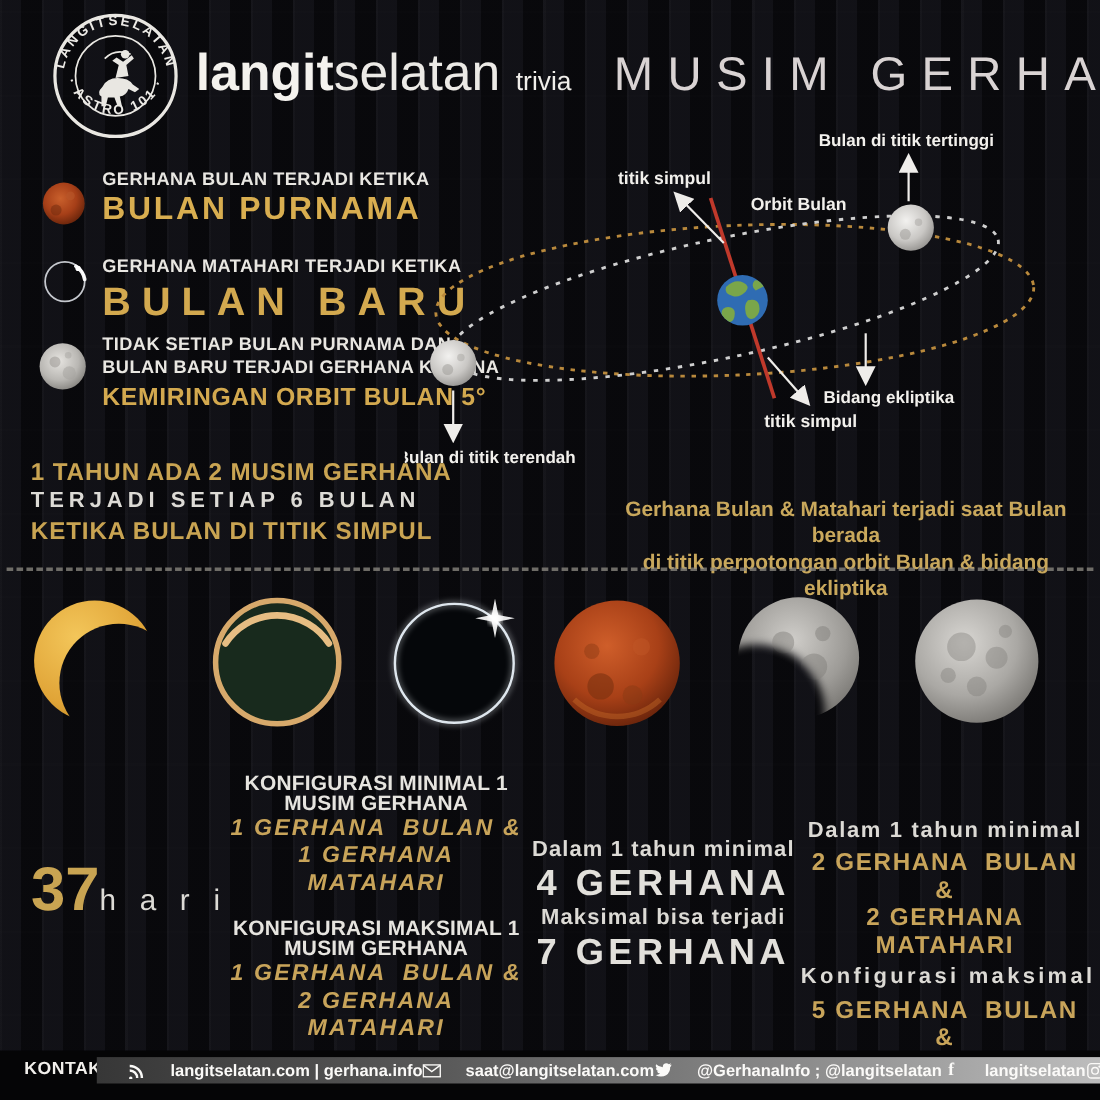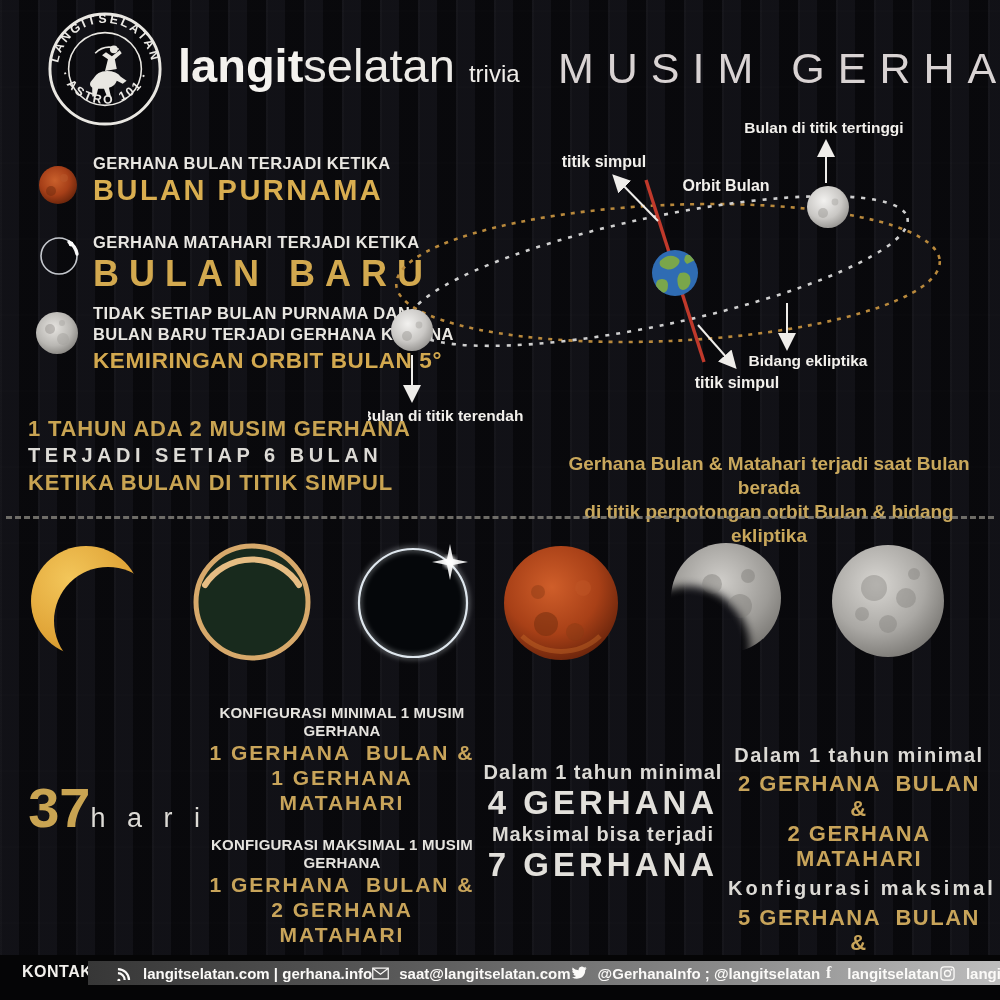--- a/index.html
+++ b/index.html
@@ -28,37 +28,37 @@
   .season .g{font-size:22px;font-weight:bold;color:#c9a452;letter-spacing:.8px;line-height:27px;white-space:nowrap;}
   .season .w{font-size:20px;font-weight:bold;color:#dddbd6;letter-spacing:4.5px;line-height:27px;white-space:nowrap;}
   
   .diag-caption{left:545px;top:452px;width:448px;text-align:center;color:#c9a85c;font-size:19px;font-weight:bold;line-height:24px;}
   .divider{left:6px;right:6px;top:516px;border-top:3px dashed #8f8c84;opacity:.75;}
   
   .c{text-align:center;}
   .stat-label-w{font-size:19px;font-weight:bold;color:#e4e2dd;letter-spacing:1px;white-space:nowrap;}
   .big37{font-size:56px;font-weight:bold;color:#c9a452;line-height:56px;}
   .hari{font-size:27px;color:#dddbd6;letter-spacing:7px;font-weight:normal;}
-  .cfg-h{font-size:15px;font-weight:bold;color:#e6e4df;letter-spacing:.2px;white-space:pre-wrap;line-height:18px;}
-  .cfg-g{font-size:21px;font-weight:bold;color:#c8a45a;letter-spacing:2px;white-space:pre-wrap;line-height:25px;}
+  .cfg-h{font-size:19px;font-weight:bold;color:#e6e4df;letter-spacing:.2px;white-space:pre-wrap;line-height:18px;}
+  .cfg-g{font-size:21px;font-weight:bold;color:#c8a45a;letter-spacing:2px;white-space:pre-wrap;line-height:25px;font-style:italic;}
   .cfg-w{font-size:18px;font-weight:bold;color:#e6e4df;line-height:22px;white-space:pre-wrap;}
   .yr-w{font-size:20px;font-weight:bold;color:#dcdad5;letter-spacing:1px;line-height:24px;white-space:nowrap;}
   .yr-big{font-size:33px;font-weight:bold;color:#e2e0db;letter-spacing:4px;line-height:38px;white-space:nowrap;}
   .yr4-w{font-size:20px;font-weight:bold;color:#dcdad5;letter-spacing:1.5px;line-height:26px;white-space:nowrap;}
   .yr4-g{font-size:22px;font-weight:bold;color:#c8a45a;letter-spacing:1.5px;line-height:25px;white-space:pre-wrap;}
   
   .footer-strip{left:0;right:0;top:955px;height:45px;background:#050506;}
   .kontak{left:22px;top:963px;font-size:16px;font-weight:bold;color:#f2f0ec;letter-spacing:.5px;}
   .contact-bar{
     left:88px;right:0;top:961px;height:24px;
     background:linear-gradient(90deg,#373737 0%,#5a5a5a 35%,#8b8b8b 70%,#bdbdbd 100%);
     display:flex;align-items:center;justify-content:space-between;
     padding:0 10px 0 28px;box-sizing:border-box;
   }
-  .contact-item{display:flex;align-items:center;gap:10px;font-size:15px;font-weight:bold;color:#fbfaf8;white-space:nowrap;justify-content:space-between;}
+  .contact-item{display:flex;align-items:center;gap:22px;font-size:15px;font-weight:bold;color:#fbfaf8;white-space:nowrap;justify-content:space-between;}
   .ci-icon{display:inline-flex;align-items:center;justify-content:center;width:17px;height:17px;color:#fbfaf8;font-size:15px;}
   svg text{font-family:"Liberation Sans",sans-serif;}
 </style>
 </head>
 <body>
 
 <div class="poster">
 
   <svg class="abs" style="left:46px;top:10px;" width="118" height="118" viewBox="0 0 120 120">
     <defs>

